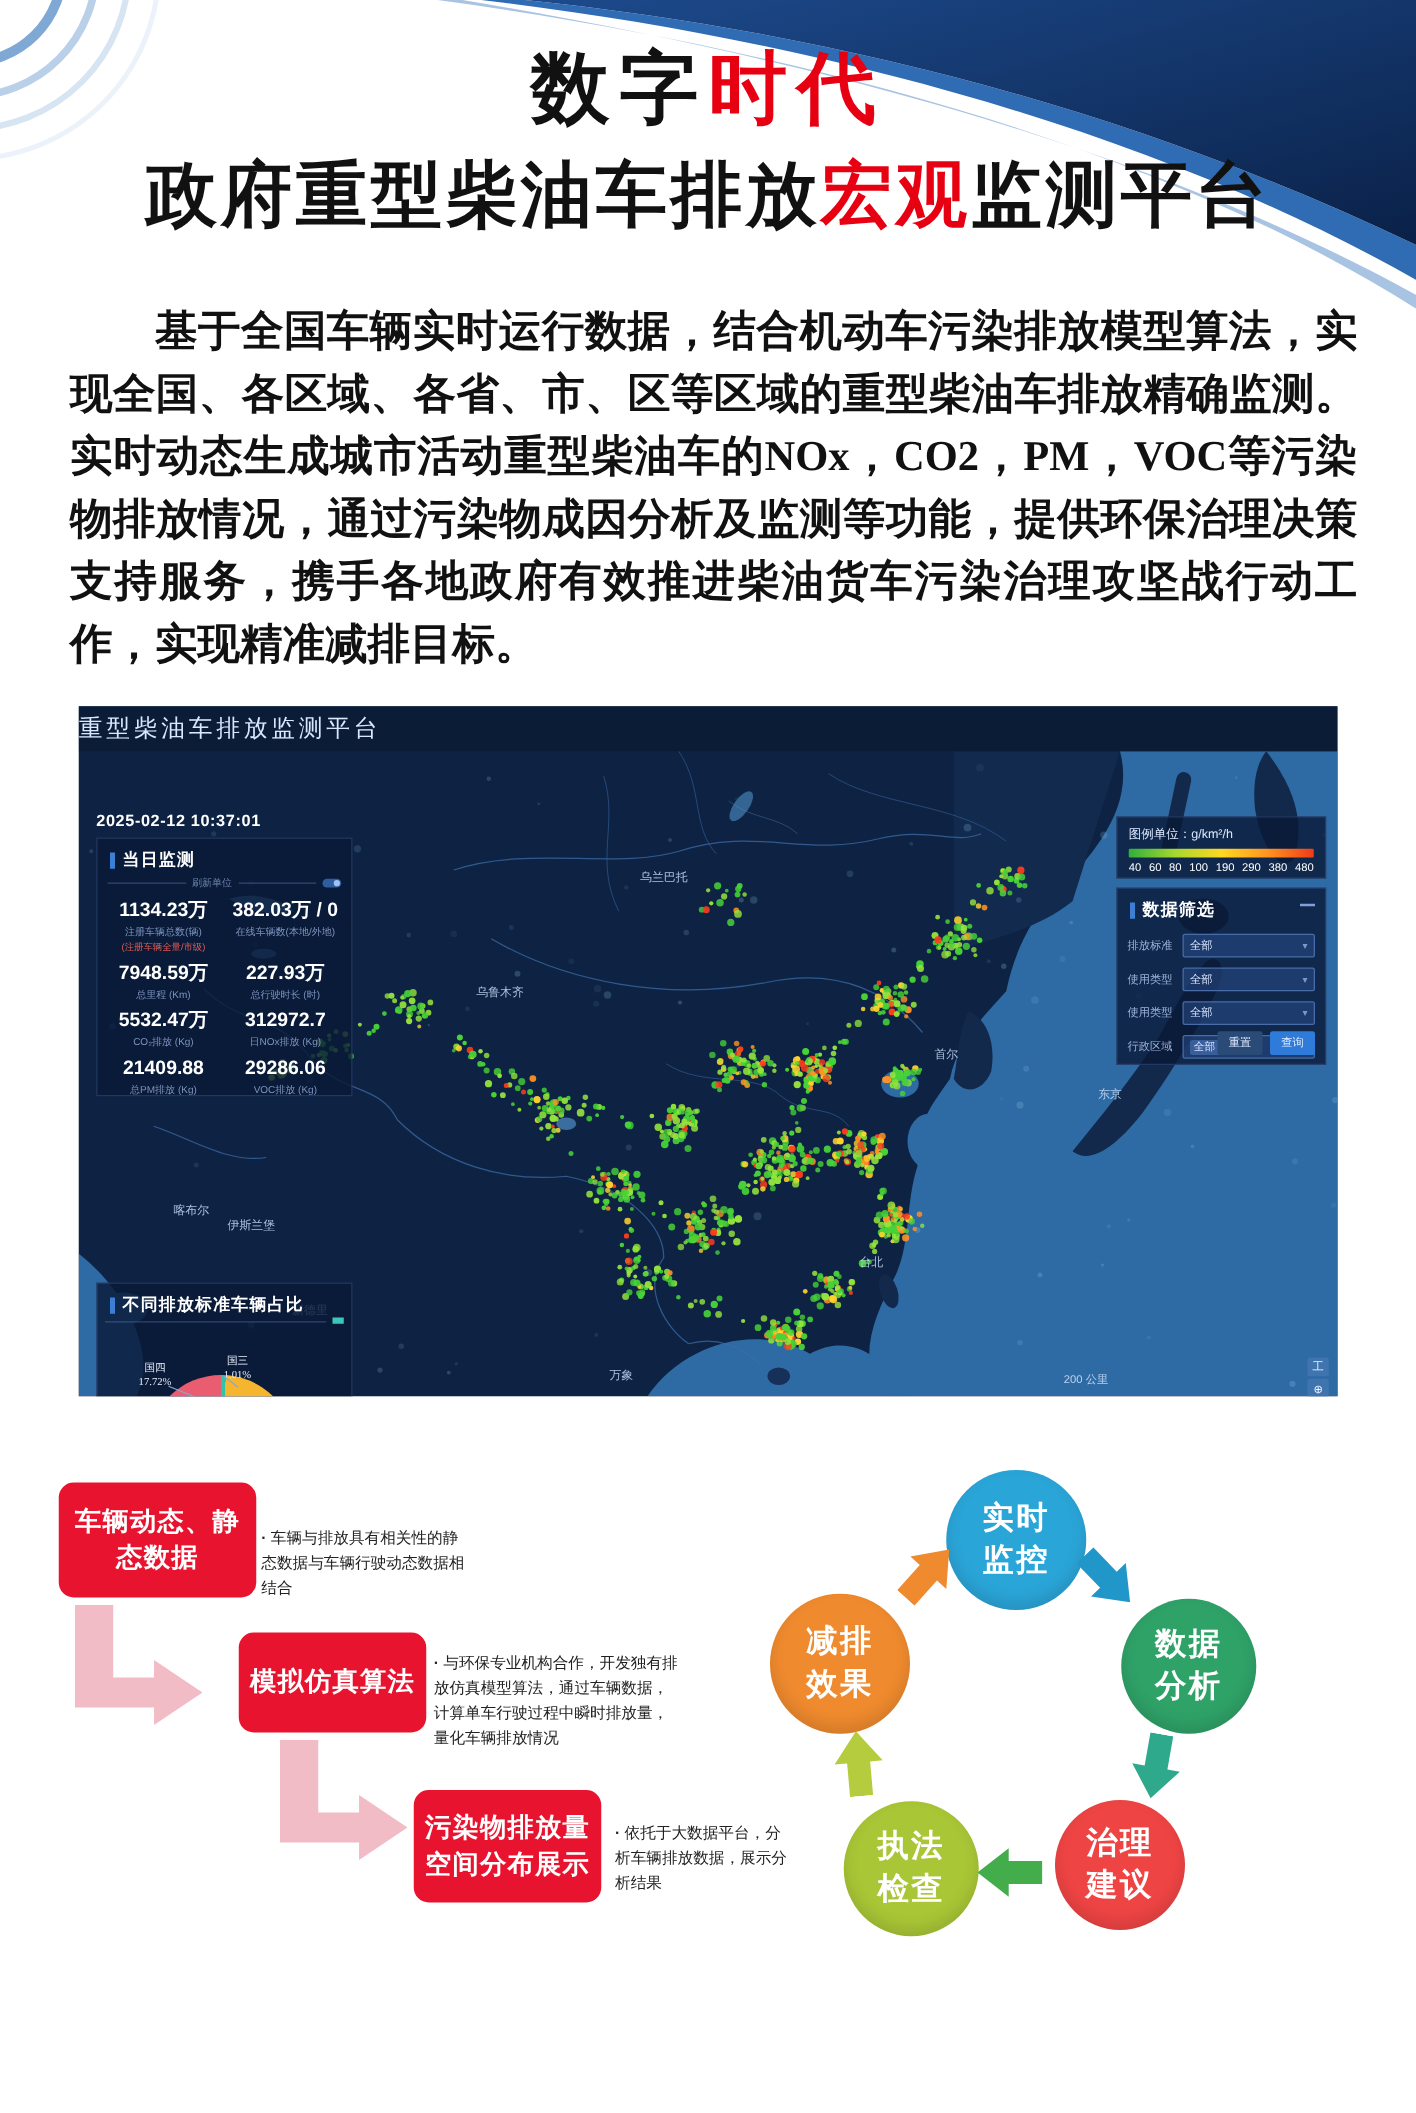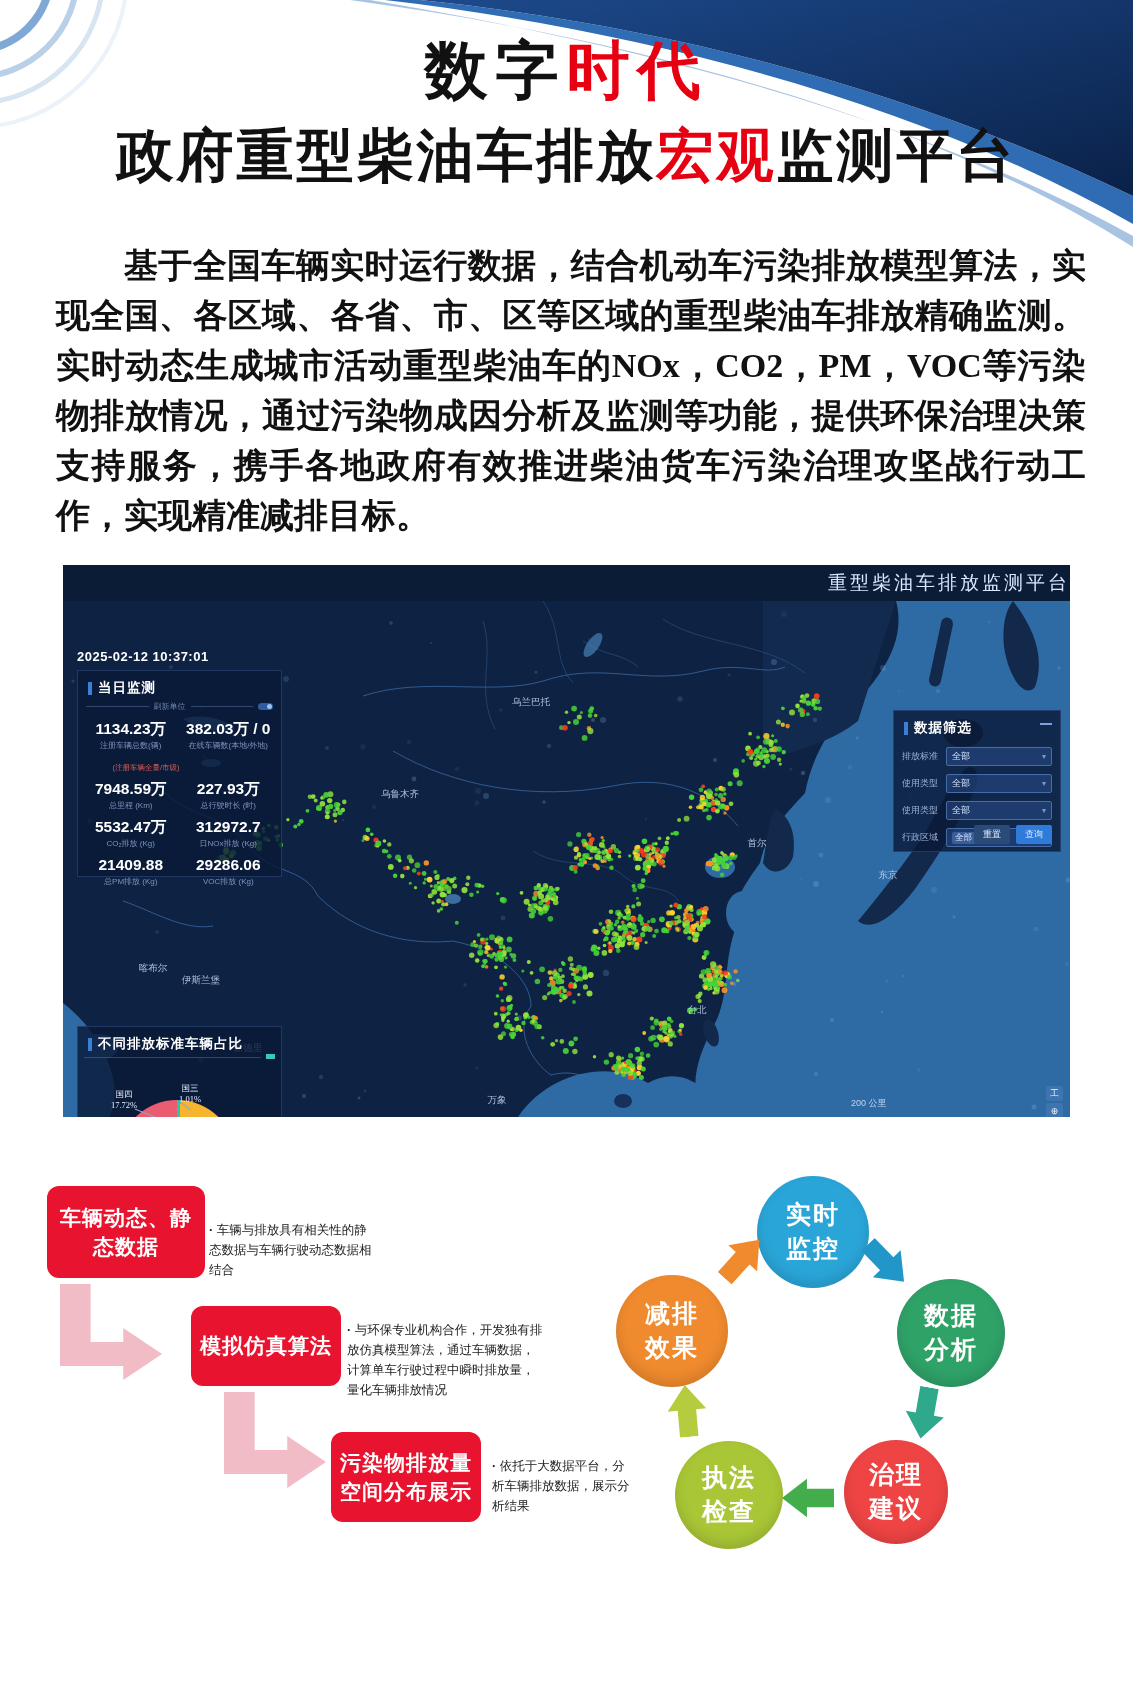--- a/index.html
+++ b/index.html
@@ -13,21 +13,21 @@
       letter-spacing:8px;color:#111;}
   .t2{left:0;top:118px;width:100%;text-align:center;font-size:57px;font-weight:900;
       letter-spacing:3px;color:#111;white-space:nowrap;}
   .red{color:#e60012;}
   .para{left:56px;top:241px;width:1030px;font-size:34px;line-height:1.47;color:#111;
         text-align:justify;text-indent:2em;font-family:"Liberation Serif",serif;font-weight:600;}
 
   
   #dash{left:63px;top:565px;width:1007px;height:552px;background:#0e2343;overflow:hidden;}
   #dash-titlebar{left:0;top:0;width:100%;height:36px;background:#0a1c36;display:flex;
-        align-items:center;justify-content:flex-end;color:#d9e7ff;font-size:19px;letter-spacing:3px;}
+        align-items:center;justify-content:flex-start;color:#d9e7ff;font-size:19px;letter-spacing:3px;}
   #mapsvg{left:0;top:36px;}
   .bd{fill:none;stroke:#3c6ca8;stroke-width:1;opacity:.75;}
   .rv{fill:none;stroke:#35639c;stroke-width:.8;opacity:.6;}
   #dash-time{left:14px;top:84px;color:#fff;font-size:13px;font-weight:bold;letter-spacing:.5px;}
   .panel{position:absolute;background:rgba(10,26,56,.82);border:1px solid rgba(92,130,200,.28);
          box-sizing:border-box;}
   .ptitle{display:flex;align-items:center;gap:6px;padding:8px 10px 2px;}
   .pbar{width:4px;height:13px;background:#3e7fd6;flex:0 0 auto;}
   .ptext{color:#fff;font-weight:bold;font-size:13.5px;letter-spacing:1px;white-space:nowrap;}
   .pmin{position:absolute;right:8px;top:12px;width:12px;height:2px;background:#7fa0d8;}
@@ -35,21 +35,21 @@
   .psub{display:flex;align-items:center;justify-content:center;color:#6e85ad;font-size:8px;
         gap:5px;padding:2px 8px 0;}
   .psub .dash{flex:1;height:1px;background:rgba(110,140,190,.4);}
   .toggle{width:15px;height:7px;background:#2e5ea0;border-radius:4px;position:relative;}
   .toggle::after{content:"";position:absolute;right:1px;top:1px;width:5px;height:5px;
         border-radius:50%;background:#9fc2f0;}
   .stats{display:grid;grid-template-columns:1fr 1fr;padding:3px 4px;}
   .stat{text-align:center;padding:5px 0 2px;}
   .sv{color:#ffffff;font-size:15.5px;font-weight:bold;line-height:1.1;}
   .sl{color:#7d93bc;font-size:8px;margin-top:3px;}
-  .sn{color:#e05b52;font-size:7.5px;margin-top:12px;text-align:right;}
+  .sn{color:#e05b52;font-size:7.5px;margin-top:2px;}
 
   #p-legend{left:830px;top:88px;width:168px;height:50px;padding:6px 9px;}
   #legend-label{color:#dce9ff;font-size:10px;}
   #legend-bar{height:7px;margin:5px 0 3px;border-radius:1px;}
   #legend-ticks{display:flex;justify-content:space-between;color:#fff;font-size:9px;}
 
   #p-filter{left:830px;top:145px;width:168px;height:142px;}
   .frow{display:flex;align-items:center;margin:8px 8px 0;height:19px;gap:6px;}
   .flabel{color:#9db1d8;font-size:9px;width:38px;flex:0 0 auto;}
   .fselect{flex:1;height:19px;background:rgba(47,84,150,.45);border:1px solid #476ca8;
@@ -1369,20 +1369,34 @@
             <div class="sv">21409.88</div>
             <div class="sl">总PM排放 (Kg)</div>
           </div>
           <div class="stat">
             <div class="sv">29286.06</div>
             <div class="sl">VOC排放 (Kg)</div>
           </div>
         </div>
     </div>
 
+    <div id="p-legend" class="panel">
+      <div id="legend-label">图例单位：g/km²/h</div>
+      <div id="legend-bar" style="background: linear-gradient(90deg, rgb(47, 174, 60), rgb(166, 216, 46), rgb(255, 216, 35), rgb(255, 148, 32), rgb(240, 59, 24));"></div>
+      <div id="legend-ticks">
+          <span>40</span>
+          <span>60</span>
+          <span>80</span>
+          <span>100</span>
+          <span>190</span>
+          <span>290</span>
+          <span>380</span>
+          <span>480</span>
+        </div>
+    </div>
 
     <div id="p-filter" class="panel">
       <div class="ptitle">
         <span class="pbar"></span>
         <span class="ptext">数据筛选</span>
       </div>
       <span class="pmin"></span>
       <div id="filter-rows">
           <div class="frow">
             <span class="flabel">排放标准</span>

